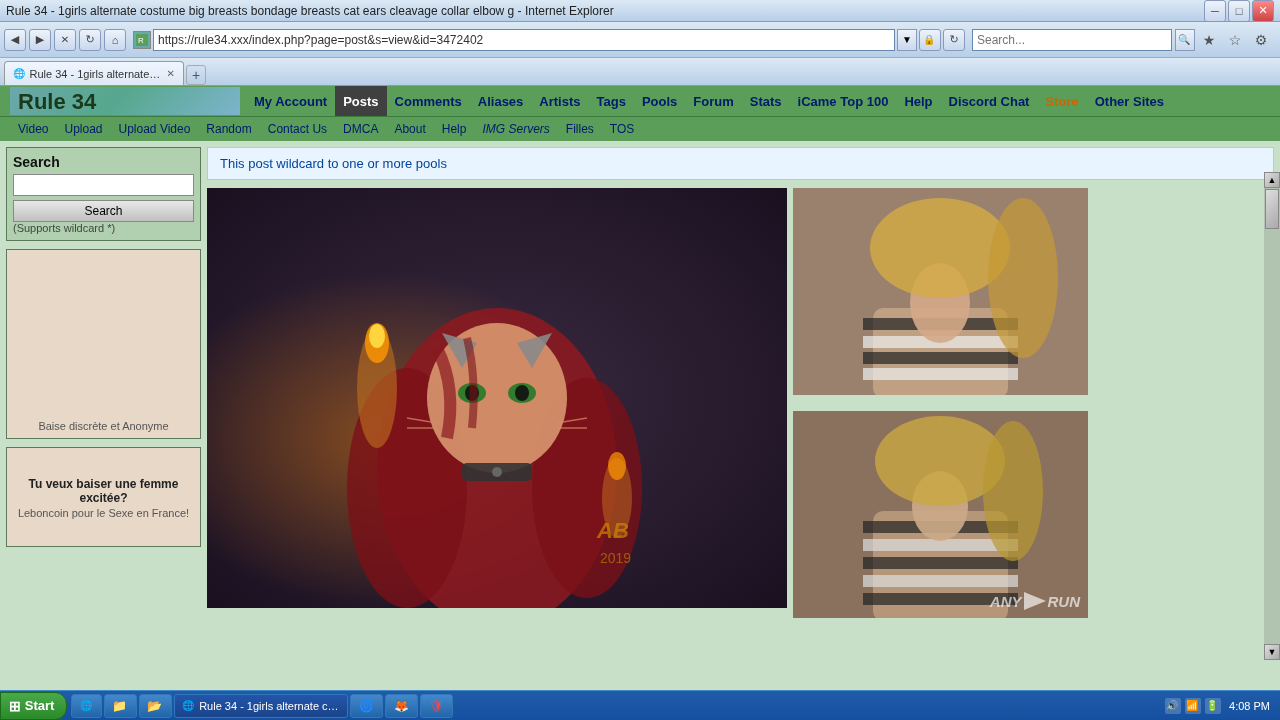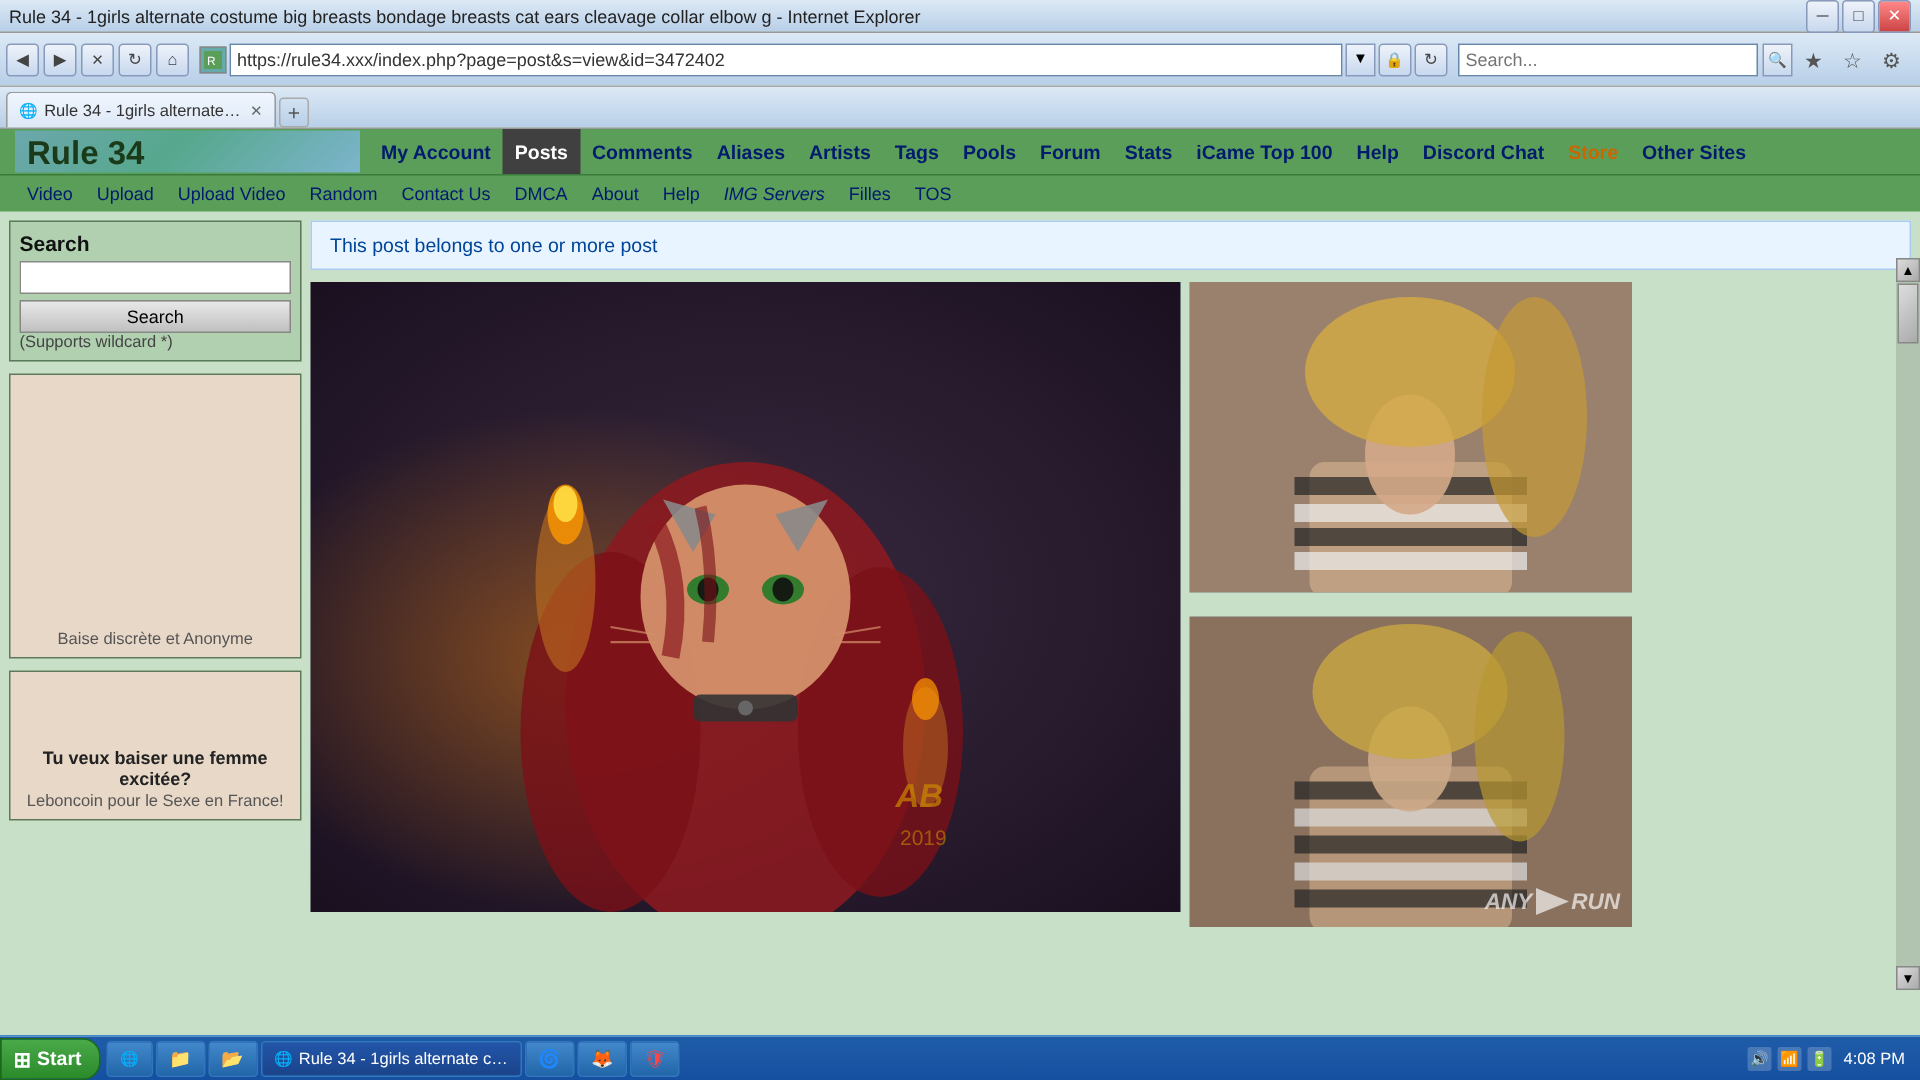--- a/index.html
+++ b/index.html
@@ -410,28 +410,28 @@
         <div class="search-title">Search</div>
         <input class="search-input" type="text" style="">
         <button class="search-btn">Search</button>
         <div class="wildcard-text">(Supports wildcard *)</div>
       </div>
 
       <div class="ad-box" style="height:190px; background:#e8d8c8; display:flex;flex-direction:column;justify-content:flex-end;padding-bottom:6px;">
         <div class="ad-sub">Baise discrète et Anonyme</div>
       </div>
 
-      <div class="ad-box" style="height:100px; background:#e8d8c8; display:flex;flex-direction:column;justify-content:flex-end;padding-bottom:6px; margin-top:4px;">
+      <div class="ad-box" style="height:100px; background:#e8d8c8; display:flex;flex-direction:column;justify-content:center;padding-bottom:6px; margin-top:4px;">
         <div class="ad-title">Tu veux baiser une femme excitée?</div>
         <div class="ad-sub">Leboncoin pour le Sexe en France!</div>
       </div>
     </div>
 
     <div class="post-area">
-      <div class="pool-notice">This post belongs to one or more post</div>
+      <div class="pool-notice">This post wildcard to one or more pools</div>
 
       <div class="post-images">
 
         <div class="main-image">
           <svg width="580" height="420" viewBox="0 0 580 420" xmlns="http://www.w3.org/2000/svg">
 
             <defs>
               <radialGradient id="bg" cx="50%" cy="50%" r="70%">
                 <stop offset="0%" stop-color="#3a2a40"></stop>
                 <stop offset="100%" stop-color="#1a1020"></stop>

